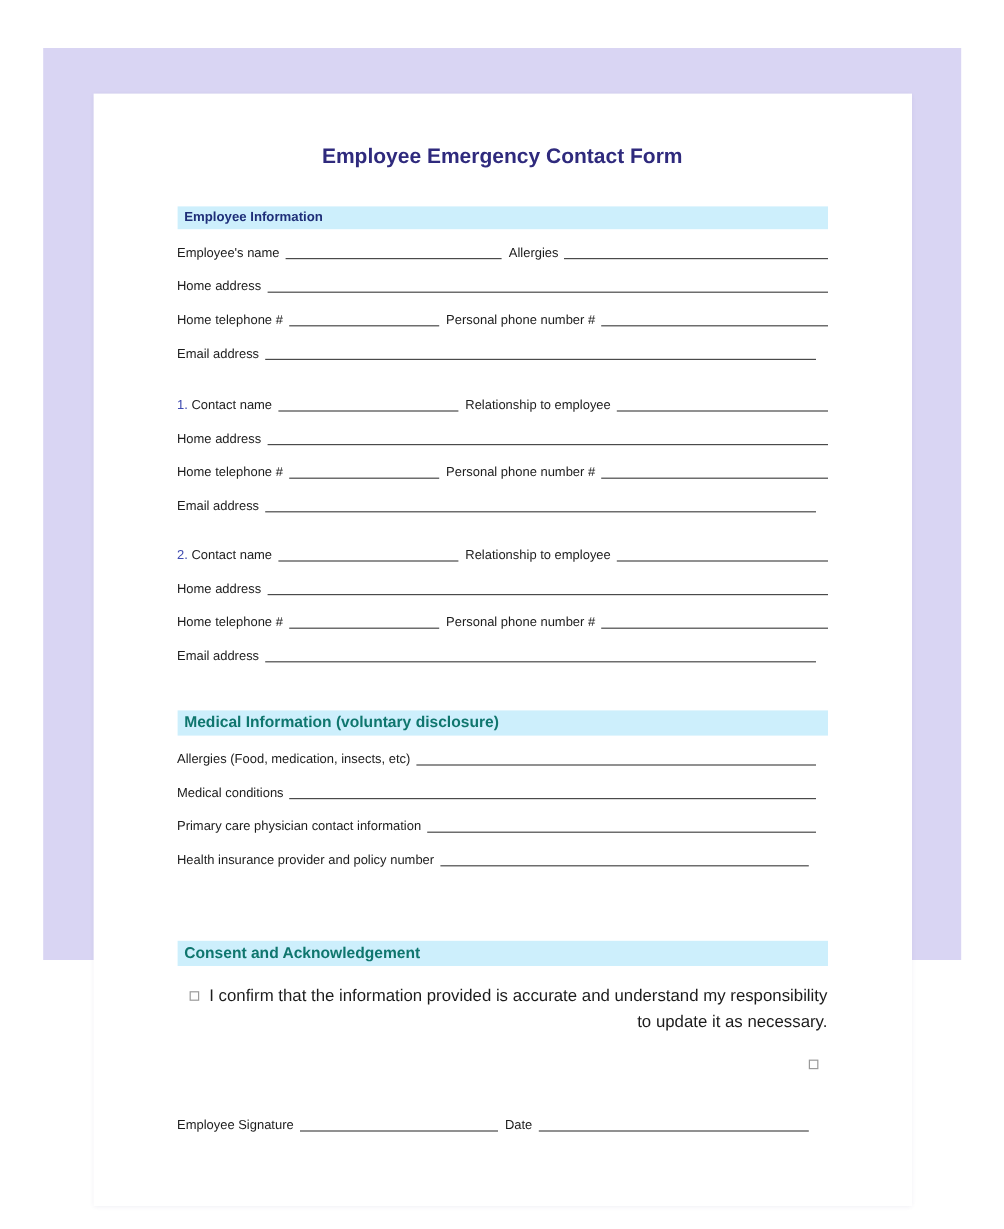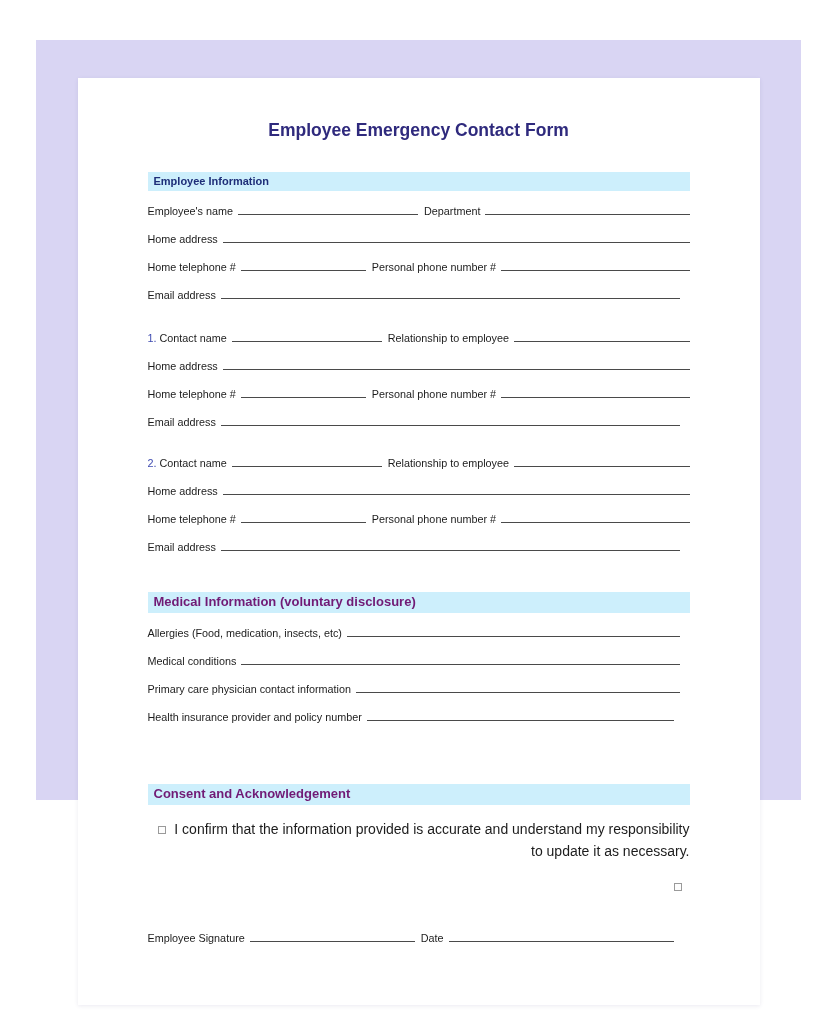--- a/index.html
+++ b/index.html
@@ -39,24 +39,24 @@
   .section.consent { margin-top: 60px; }
   .section-header {
     background: #cdeffc;
     color: #1e2e78;
     font-weight: bold;
     font-size: 11px;
     line-height: 12px;
     padding: 3px 6px 4px;
     margin-bottom: 14px;
   }
-  .section-header.lg { font-size: 13px; line-height: 14px; color: #701a75; }
+  .section-header.lg { font-size: 13px; line-height: 14px; color: #0f766e; }
   .row {
     display: flex;
-    align-items: flex-start;
+    align-items: center;
     font-size: 10.8px;
     line-height: 13px;
     color: #1c1c1c;
     margin-bottom: 15px;
   }
   .lbl { white-space: nowrap; }
   .ml6 { margin-left: 6px; }
   .num { color: #3f4bb0; margin-right: 3px; }
   .line {
     flex: 1;
@@ -98,21 +98,21 @@
     <div class="page">
 
       <h1 class="form-title">Employee Emergency Contact Form</h1>
 
       <div class="section">
         <div class="section-header">Employee Information</div>
 
         <div class="row">
           <span class="lbl">Employee's name</span>
           <span class="line w180"></span>
-          <span class="lbl ml6">Department</span>
+          <span class="lbl ml6">Allergies</span>
           <span class="line"></span>
         </div>
 
         <div class="row">
           <span class="lbl">Home address</span>
           <span class="line"></span>
         </div>
 
         <div class="row">
           <span class="lbl">Home telephone #</span>

